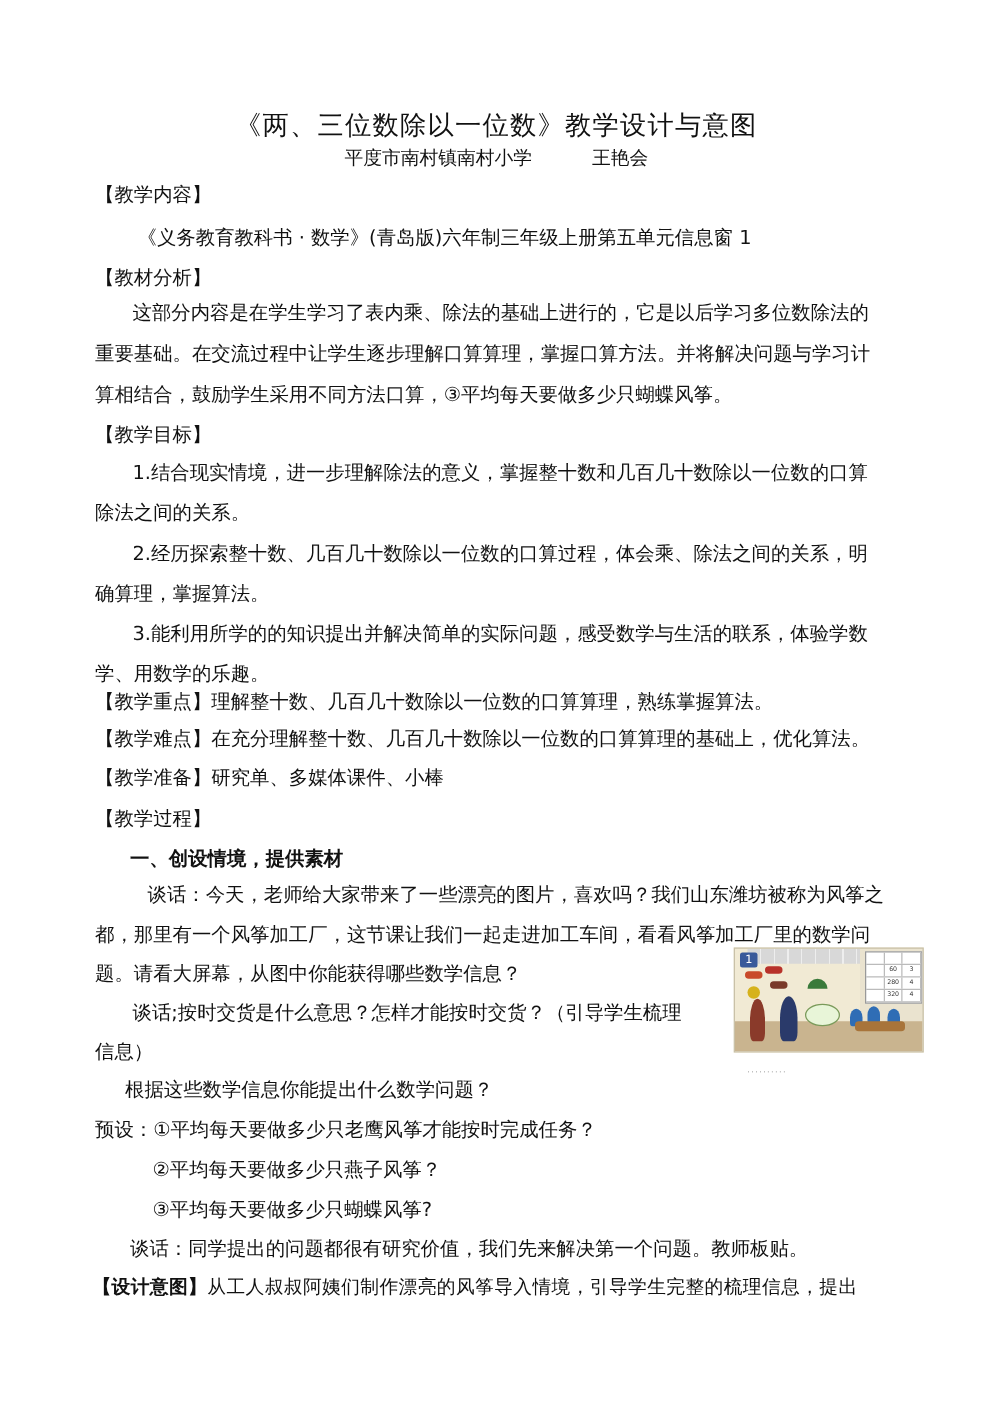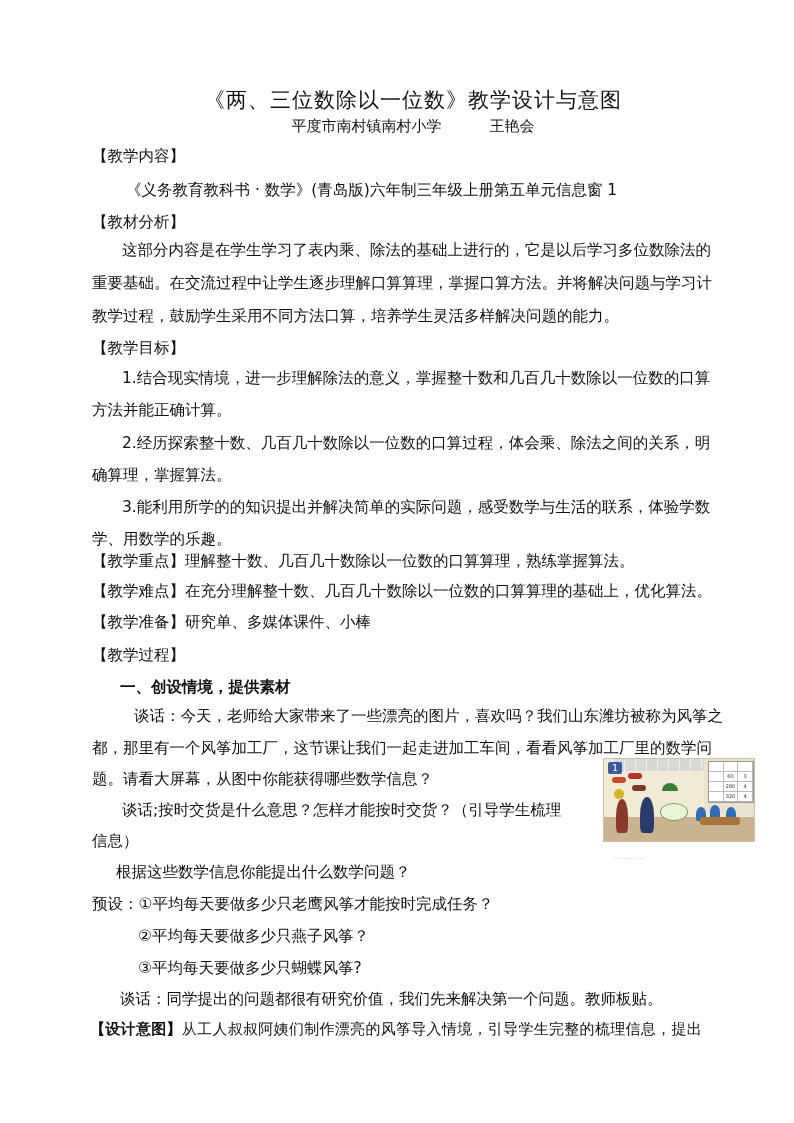--- a/index.html
+++ b/index.html
@@ -1,18 +1,18 @@
 <!DOCTYPE html>
 <html><head>
 <meta charset="utf-8">
 <style>
   html, body { margin:0; padding:0; background:#ffffff; }
   body { width:794px; height:1123px; position:relative; overflow:hidden;
          font-family:"DejaVu Sans","Liberation Sans",sans-serif; color:#111; }
-  .page { position:absolute; left:0; top:0; width:642px; height:1123px;margin-left:16px; }
+  .page { position:absolute; left:0; top:0; width:642px; height:1123px; }
   .title { position:absolute; left:0; width:794px; top:86px; text-align:center;
            font-size:21px; letter-spacing:1px; font-family:"DejaVu Serif","Liberation Serif",serif; }
   .subtitle { position:absolute; left:0; width:794px; top:117px; text-align:center; font-size:15px; }
   .subtitle .gap { display:inline-block; width:48px; }
   .line { position:absolute; left:76px; font-size:15.5px; white-space:nowrap; line-height:20px; }
   .heading { font-weight:normal; }
   .indent1 { left:106px; }
   .bold { font-weight:bold; }
   .design { font-family:"DejaVu Serif","Liberation Serif",serif; letter-spacing:0.3px; font-size:15px;text-align:center; }
   .figure { position:absolute; left:587px; top:758px; width:150px; height:82px;
@@ -42,25 +42,25 @@
   <div class="subtitle">
     <span>平度市南村镇南村小学</span><span class="gap"></span><span>王艳会</span>
   </div>
 
   <div class="line heading" style="top:146px">【教学内容】</div>
   <div class="line" style="top:180px;left:110px">《义务教育教科书 · 数学》(青岛版)六年制三年级上册第五单元信息窗 1</div>
 
   <div class="line heading" style="top:212px">【教材分析】</div>
   <div class="line indent1" style="top:240px">这部分内容是在学生学习了表内乘、除法的基础上进行的，它是以后学习多位数除法的</div>
   <div class="line" style="top:273px">重要基础。在交流过程中让学生逐步理解口算算理，掌握口算方法。并将解决问题与学习计</div>
-  <div class="line" style="top:306px">教学过程，鼓励学生采用不同方法口算，培养学生灵活多样解决问题的能力。</div>
+  <div class="line" style="top:306px">算相结合，鼓励学生采用不同方法口算，③平均每天要做多少只蝴蝶风筝。</div>
 
   <div class="line heading" style="top:338px">【教学目标】</div>
   <div class="line indent1" style="top:368px">1.结合现实情境，进一步理解除法的意义，掌握整十数和几百几十数除以一位数的口算</div>
-  <div class="line" style="top:400px">方法并能正确计算。</div>
+  <div class="line" style="top:400px">除法之间的关系。</div>
   <div class="line indent1" style="top:433px">2.经历探索整十数、几百几十数除以一位数的口算过程，体会乘、除法之间的关系，明</div>
   <div class="line" style="top:465px">确算理，掌握算法。</div>
   <div class="line indent1" style="top:497px">3.能利用所学的的知识提出并解决简单的实际问题，感受数学与生活的联系，体验学数</div>
   <div class="line" style="top:529px">学、用数学的乐趣。</div>
 
   <div class="line" style="top:551px">
     <span>【教学重点】</span><span>理解整十数、几百几十数除以一位数的口算算理，熟练掌握算法。</span>
   </div>
   <div class="line" style="top:581px">
     <span>【教学难点】</span><span>在充分理解整十数、几百几十数除以一位数的口算算理的基础上，优化算法。</span>

